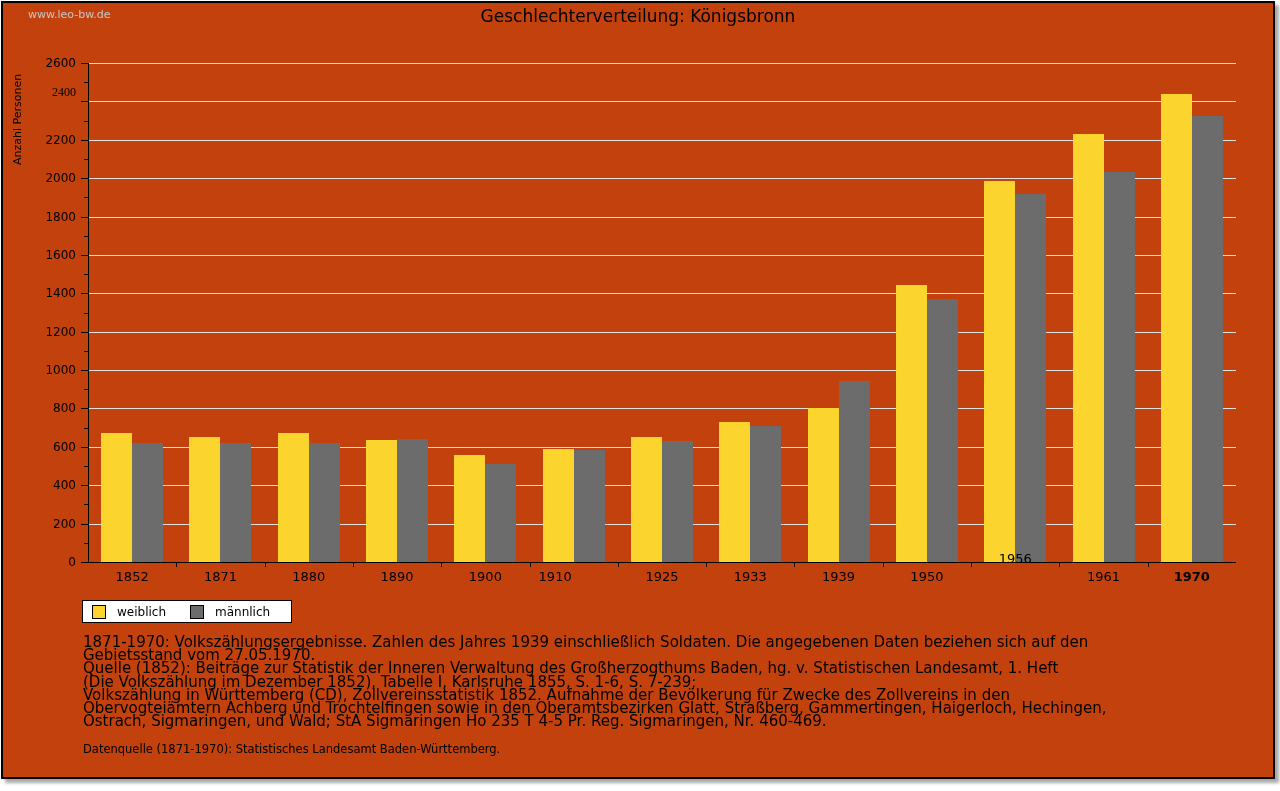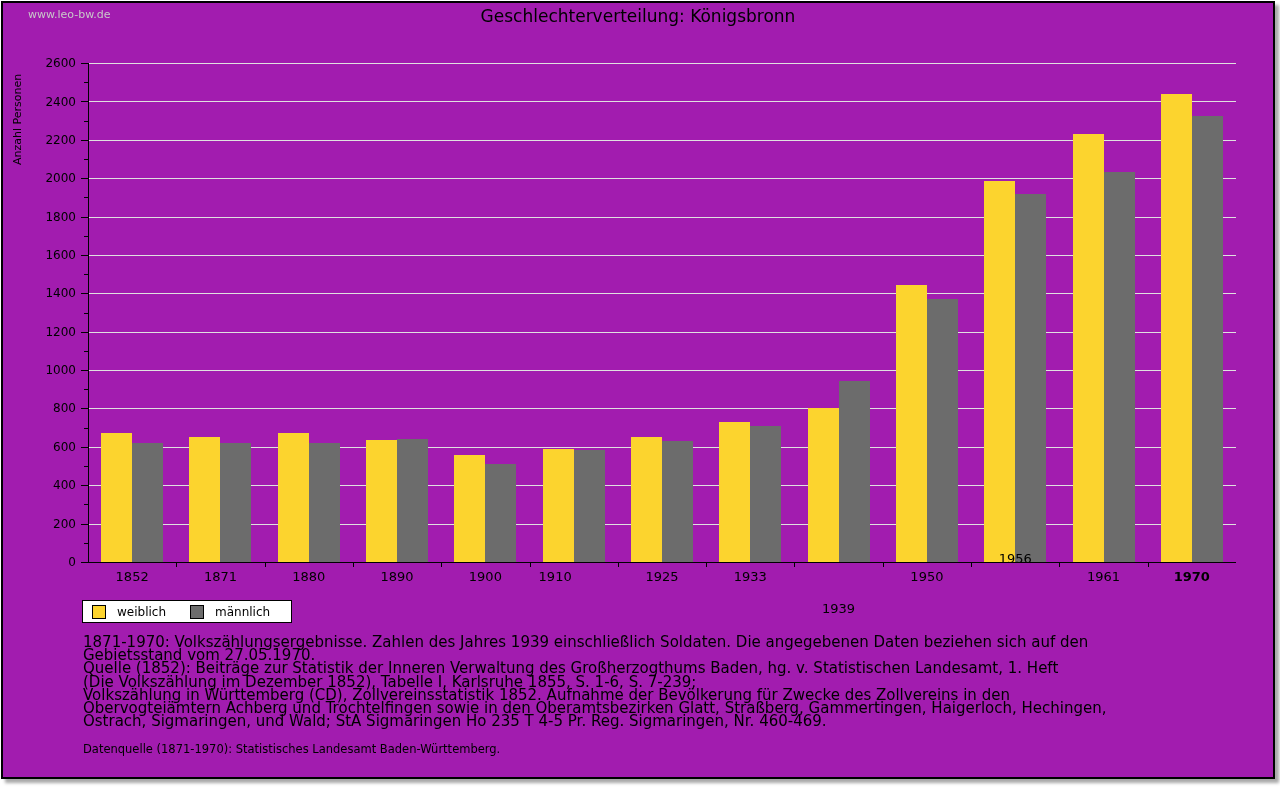--- a/index.html
+++ b/index.html
@@ -1,17 +1,17 @@
 <!DOCTYPE html>
 <html><head>
 <meta charset="utf-8">
 <style>
   html,body{margin:0;padding:0;background:#fff;}
   body{width:1280px;height:791px;position:relative;font-family:"DejaVu Sans","Liberation Sans",sans-serif;color:#000;}
-  #card{position:absolute;left:1px;top:1px;width:1270px;height:774px;background:#a21caf;border:2px solid #000;box-shadow:4px 4px 3px #a9a9a9;}
+  #card{position:absolute;left:1px;top:1px;width:1270px;height:774px;background:#c2410c;border:2px solid #000;box-shadow:4px 4px 3px #a9a9a9;}
   .watermark{position:absolute;left:25px;top:5px;font-size:11px;color:#c9c9c9;}
   .title{position:absolute;left:0;top:3px;width:100%;text-align:center;font-size:17px;color:#000;}
   .ylabel{position:absolute;left:8px;top:162px;transform:rotate(-90deg);transform-origin:0 0;font-size:11px;white-space:nowrap;}
   #chart{position:absolute;left:0;top:0;width:100%;height:100%;}
   .gridline{position:absolute;height:1px;background:#e0e0e0;}
   .axis-line{position:absolute;background:#000;}
   .ytick{position:absolute;background:#000;height:1px;}
   .ytick-label{position:absolute;font-size:12px;text-align:right;width:50px;line-height:12px;}
   .xtick{position:absolute;background:#000;width:1px;}
   .xtick-label{position:absolute;font-size:13px;text-align:center;}
@@ -65,21 +65,21 @@
       <div class="ytick-label" style="left: 23px; top: 284.308px;">1400</div>
       <div class="ytick" style="left: 78px; top: 251.923px; width: 7px;"></div>
       <div class="ytick-label" style="left: 23px; top: 245.923px;">1600</div>
       <div class="ytick" style="left: 78px; top: 213.538px; width: 7px;"></div>
       <div class="ytick-label" style="left: 23px; top: 207.538px;">1800</div>
       <div class="ytick" style="left: 78px; top: 175.154px; width: 7px;"></div>
       <div class="ytick-label" style="left: 23px; top: 169.154px;">2000</div>
       <div class="ytick" style="left: 78px; top: 136.769px; width: 7px;"></div>
       <div class="ytick-label" style="left: 23px; top: 130.769px;">2200</div>
       <div class="ytick" style="left: 78px; top: 98.3846px; width: 7px;"></div>
-      <div class="ytick-label" style="left: 23px; top: 93px;">2400</div>
+      <div class="ytick-label" style="left: 23px; top: 83px; font-family: Liberation Serif, serif;">2400</div>
       <div class="ytick" style="left: 78px; top: 60px; width: 7px;"></div>
       <div class="ytick-label" style="left: 23px; top: 54px;">2600</div>
       <div class="ytick" style="left: 81px; top: 539.808px; width: 4px;"></div>
       <div class="ytick" style="left: 81px; top: 501.423px; width: 4px;"></div>
       <div class="ytick" style="left: 81px; top: 463.038px; width: 4px;"></div>
       <div class="ytick" style="left: 81px; top: 424.654px; width: 4px;"></div>
       <div class="ytick" style="left: 81px; top: 386.269px; width: 4px;"></div>
       <div class="ytick" style="left: 81px; top: 347.885px; width: 4px;"></div>
       <div class="ytick" style="left: 81px; top: 309.5px; width: 4px;"></div>
       <div class="ytick" style="left: 81px; top: 271.115px; width: 4px;"></div>
@@ -117,21 +117,21 @@
       <div class="bar" style="left: 659px; top: 438.088px; width: 31px; height: 120.912px; background: rgb(108, 108, 108);"></div>
       <div class="xtick" style="left: 614.846px; top: 560px; height: 4px;"></div>
       <div class="xtick-label" style="left: 614.846px; top: 566px; width: 88.3077px;">1925</div>
       <div class="bar" style="left: 716.308px; top: 418.896px; width: 31px; height: 140.104px; background: rgb(252, 212, 46);"></div>
       <div class="bar" style="left: 747.308px; top: 422.735px; width: 31px; height: 136.265px; background: rgb(108, 108, 108);"></div>
       <div class="xtick" style="left: 703.154px; top: 560px; height: 4px;"></div>
       <div class="xtick-label" style="left: 703.154px; top: 566px; width: 88.3077px;">1933</div>
       <div class="bar" style="left: 804.615px; top: 405.462px; width: 31px; height: 153.538px; background: rgb(252, 212, 46);"></div>
       <div class="bar" style="left: 835.615px; top: 377.633px; width: 31px; height: 181.367px; background: rgb(108, 108, 108);"></div>
       <div class="xtick" style="left: 791.462px; top: 560px; height: 4px;"></div>
-      <div class="xtick-label" style="left: 791.462px; top: 598px; width: 88.3077px; text-align: center;">1939</div>
+      <div class="xtick-label" style="left: 791.462px; top: 566px; width: 88.3077px; text-align: center;">1939</div>
       <div class="bar" style="left: 892.923px; top: 281.671px; width: 31px; height: 277.329px; background: rgb(252, 212, 46);"></div>
       <div class="bar" style="left: 923.923px; top: 296.065px; width: 31px; height: 262.935px; background: rgb(108, 108, 108);"></div>
       <div class="xtick" style="left: 879.769px; top: 560px; height: 4px;"></div>
       <div class="xtick-label" style="left: 879.769px; top: 566px; width: 88.3077px;">1950</div>
       <div class="bar" style="left: 981.231px; top: 178.033px; width: 31px; height: 380.967px; background: rgb(252, 212, 46);"></div>
       <div class="bar" style="left: 1012.23px; top: 190.508px; width: 31px; height: 368.492px; background: rgb(108, 108, 108);"></div>
       <div class="xtick" style="left: 968.077px; top: 560px; height: 4px;"></div>
       <div class="xtick-label" style="left: 968.077px; top: 548px; width: 88.3077px;">1956</div>
       <div class="bar" style="left: 1069.54px; top: 131.012px; width: 31px; height: 427.988px; background: rgb(252, 212, 46);"></div>
       <div class="bar" style="left: 1100.54px; top: 169.396px; width: 31px; height: 389.604px; background: rgb(108, 108, 108);"></div>

